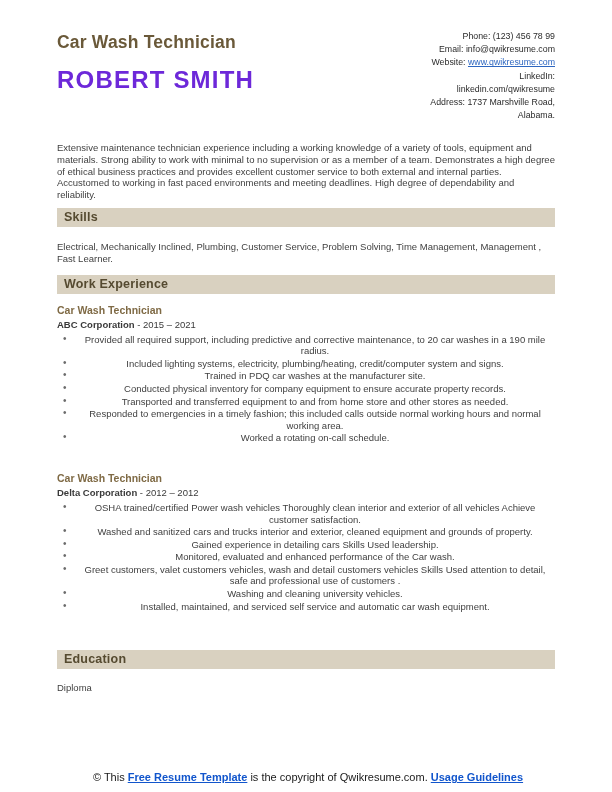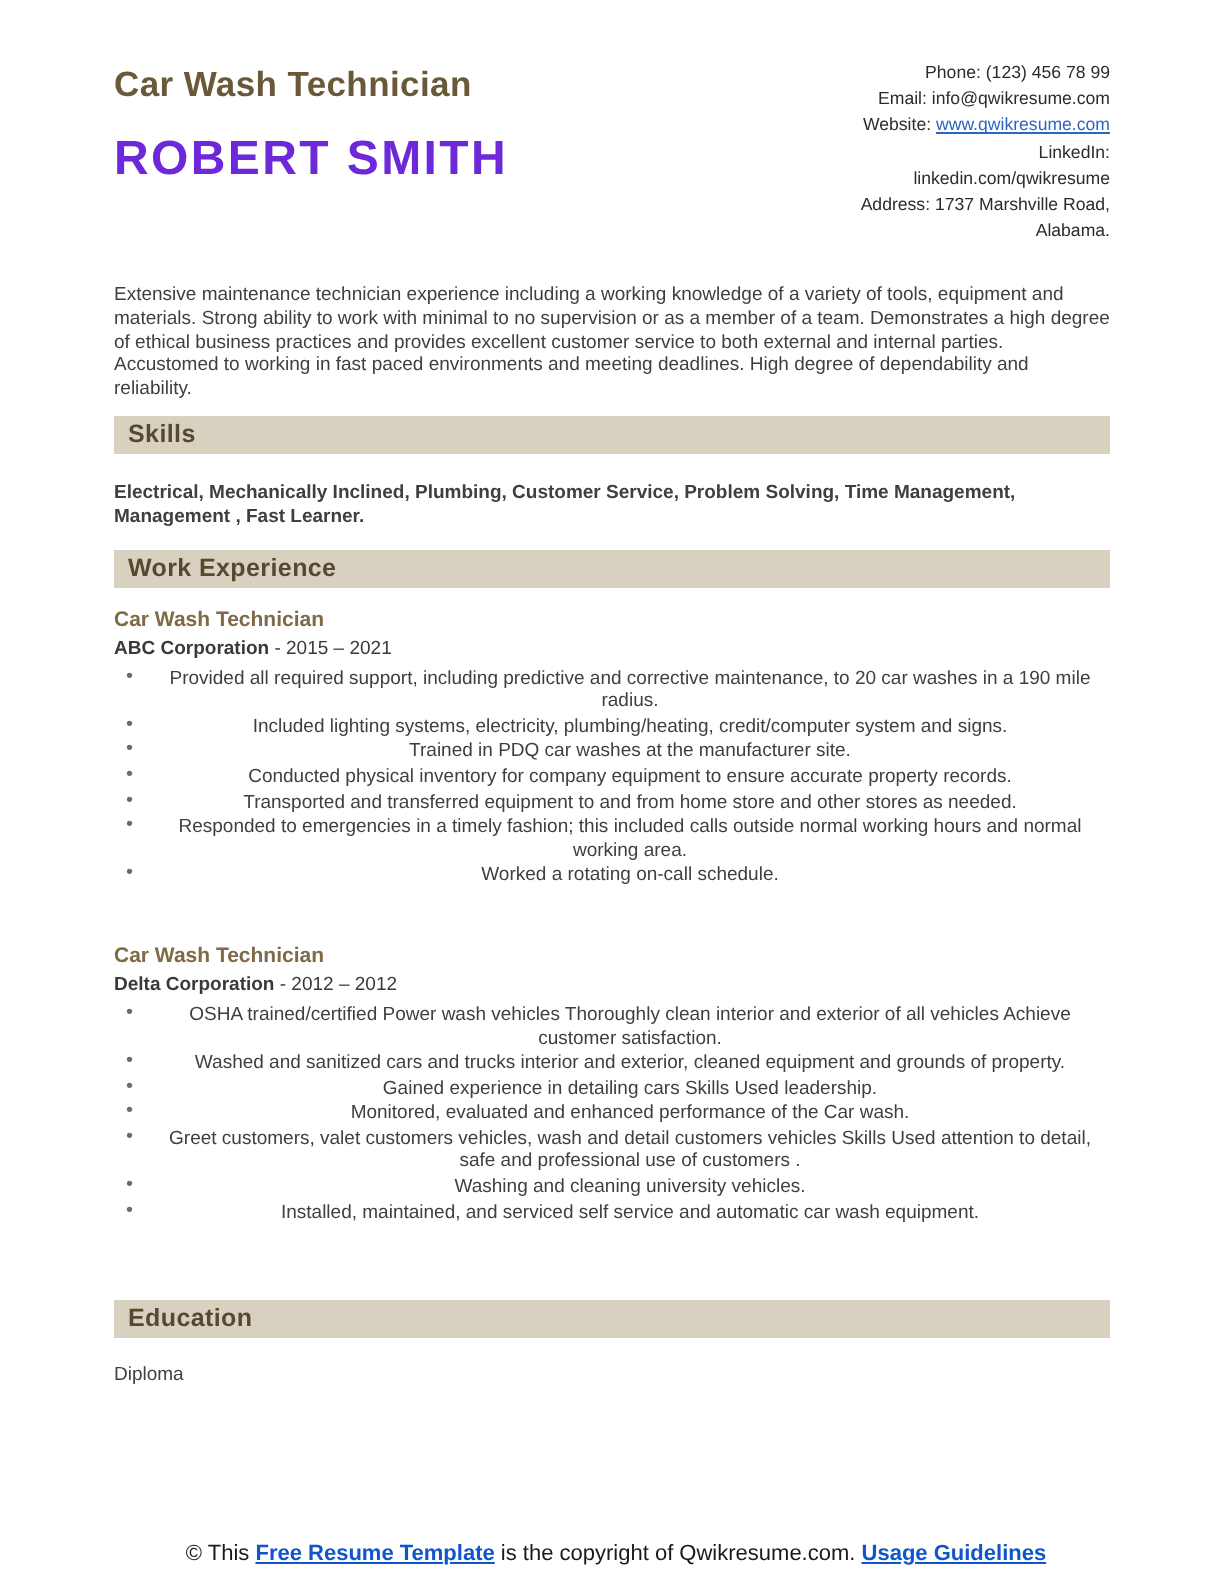--- a/index.html
+++ b/index.html
@@ -41,21 +41,21 @@
     letter-spacing:0.2px;
   }
   .sec-objective { margin-top:20px; }
   .sec-skills { margin-top:8px; }
   .sec-work { margin-top:10px; }
   .sec-education { margin-top:38px; }
   .section-body {
     margin-top:15px;
     font-size:9.5px; line-height:11.6px; color:#3f3f3f;
   }
-  .sec-skills .section-body { margin-top:14px;font-weight:bold; }
+  .sec-skills .section-body { margin-top:14px; }
   .sec-education .section-body { margin-top:13px; }
   
   .job { margin-top:10px; }
   .job + .job { margin-top:28px; }
   .job-title {
     font-size:10.5px; font-weight:bold; color:#7f6a45;
   }
   .company-line { margin-top:3px; font-size:9.5px; color:#3a3a3a; }
   .company-name { font-weight:bold; }
   .bullets { margin-top:4px; list-style:none;text-align:center; }

